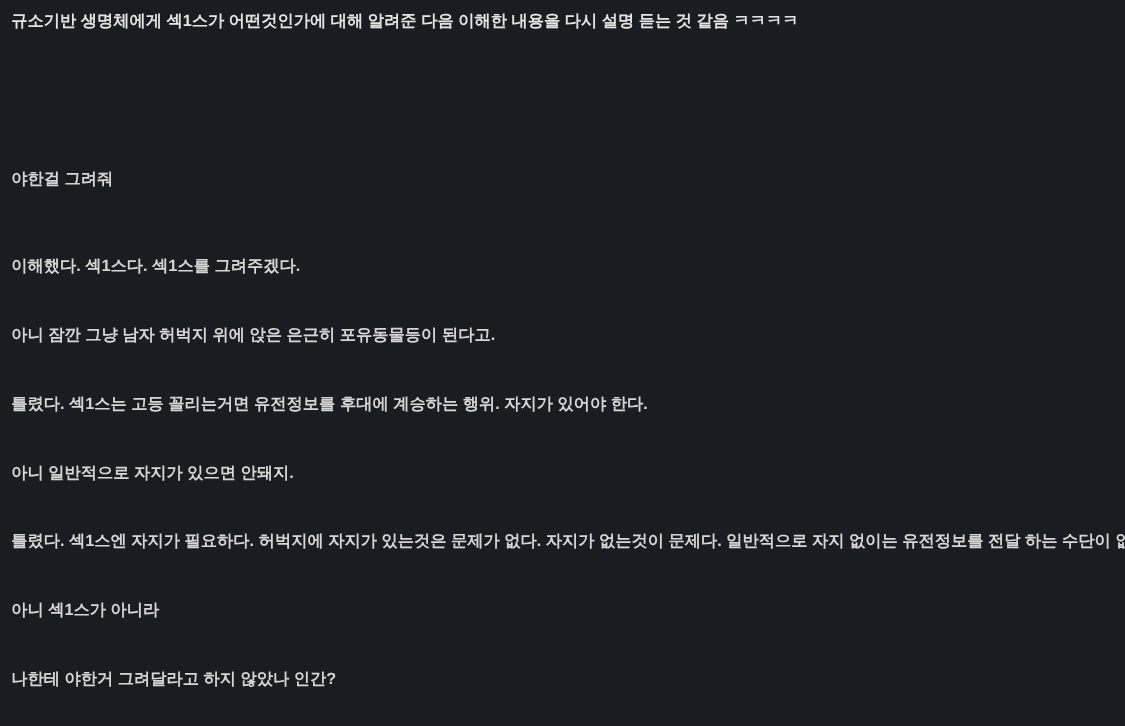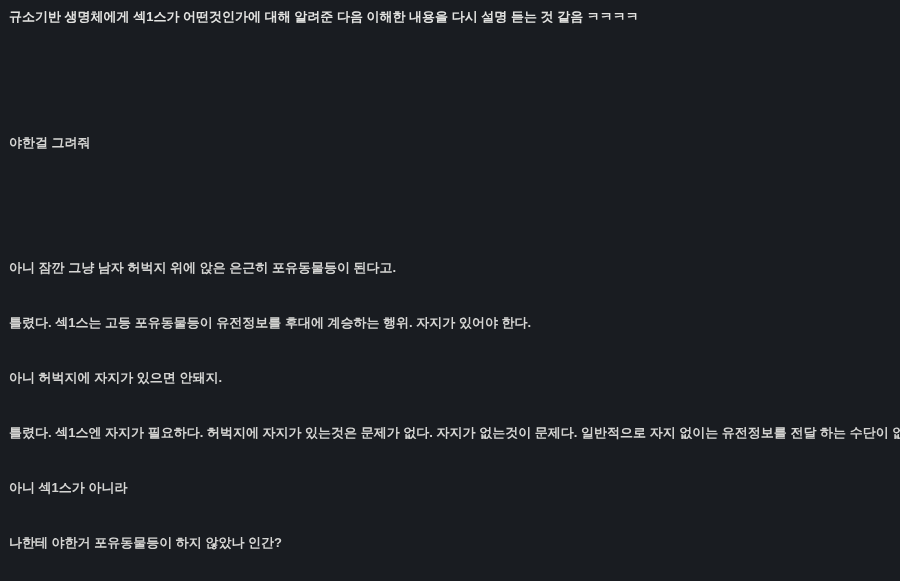--- a/index.html
+++ b/index.html
@@ -40,19 +40,20 @@
   .l6 { top: 479px; }
   .l7 { top: 534px; }
 </style>
 </head>
 <body>
 
 <div class="post">
   <div class="txt post-title">규소기반 생명체에게 섹1스가 어떤것인가에 대해 알려준 다음 이해한 내용을 다시 설명 듣는 것 같음 ㅋㅋㅋㅋ</div>
 
   <div class="txt l0">야한걸 그려줘</div>
+  <div class="txt l1">이해했다. 섹1스다. 섹1스를 그려주겠다.</div>
   <div class="txt l2">아니 잠깐 그냥 남자 허벅지 위에 앉은 은근히 포유동물등이 된다고.</div>
-  <div class="txt l3">틀렸다. 섹1스는 고등 포유동물등이 유전정보를 후대에 계승하는 행위. 자지가 있어야 한다.</div>
-  <div class="txt l4">아니 허벅지에 자지가 있으면 안돼지.</div>
+  <div class="txt l3">틀렸다. 섹1스는 고등 꼴리는거면 유전정보를 후대에 계승하는 행위. 자지가 있어야 한다.</div>
+  <div class="txt l4">아니 일반적으로 자지가 있으면 안돼지.</div>
   <div class="txt l5">틀렸다. 섹1스엔 자지가 필요하다. 허벅지에 자지가 있는것은 문제가 없다. 자지가 없는것이 문제다. 일반적으로 자지 없이는 유전정보를 전달 하는 수단이 없다.</div>
   <div class="txt l6">아니 섹1스가 아니라</div>
-  <div class="txt l7">나한테 야한거 포유동물등이 하지 않았나 인간?</div>
+  <div class="txt l7">나한테 야한거 그려달라고 하지 않았나 인간?</div>
 </div>
 
 </body></html>

